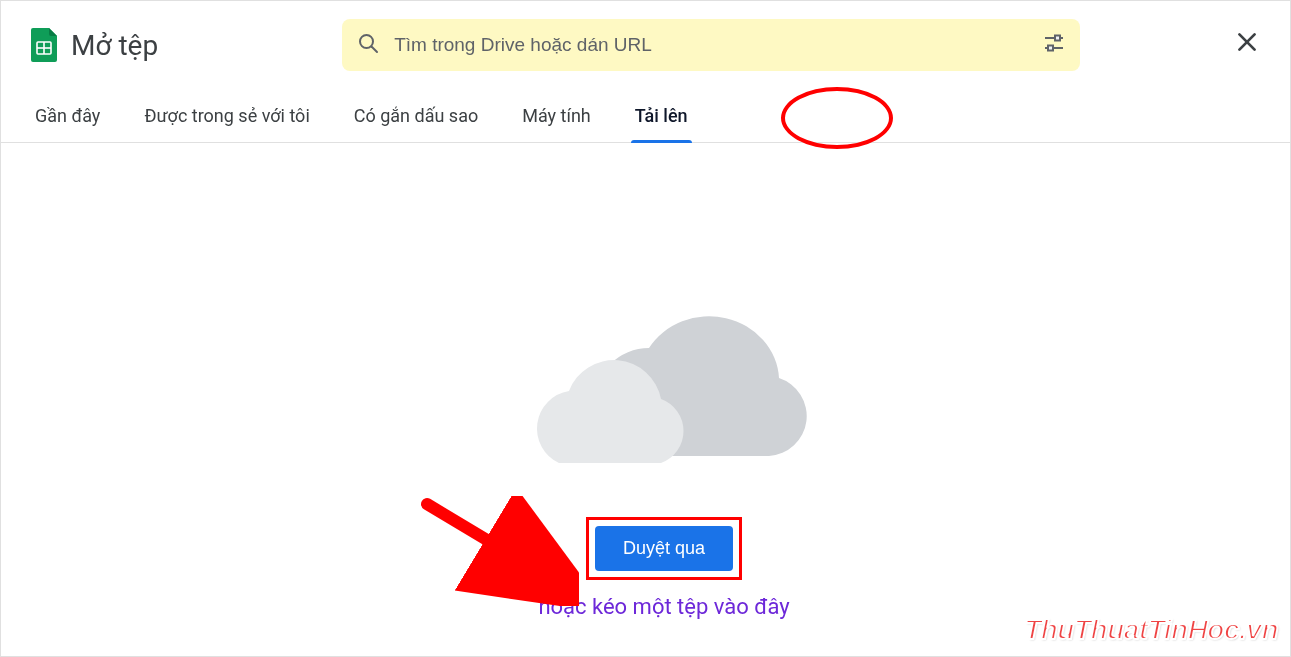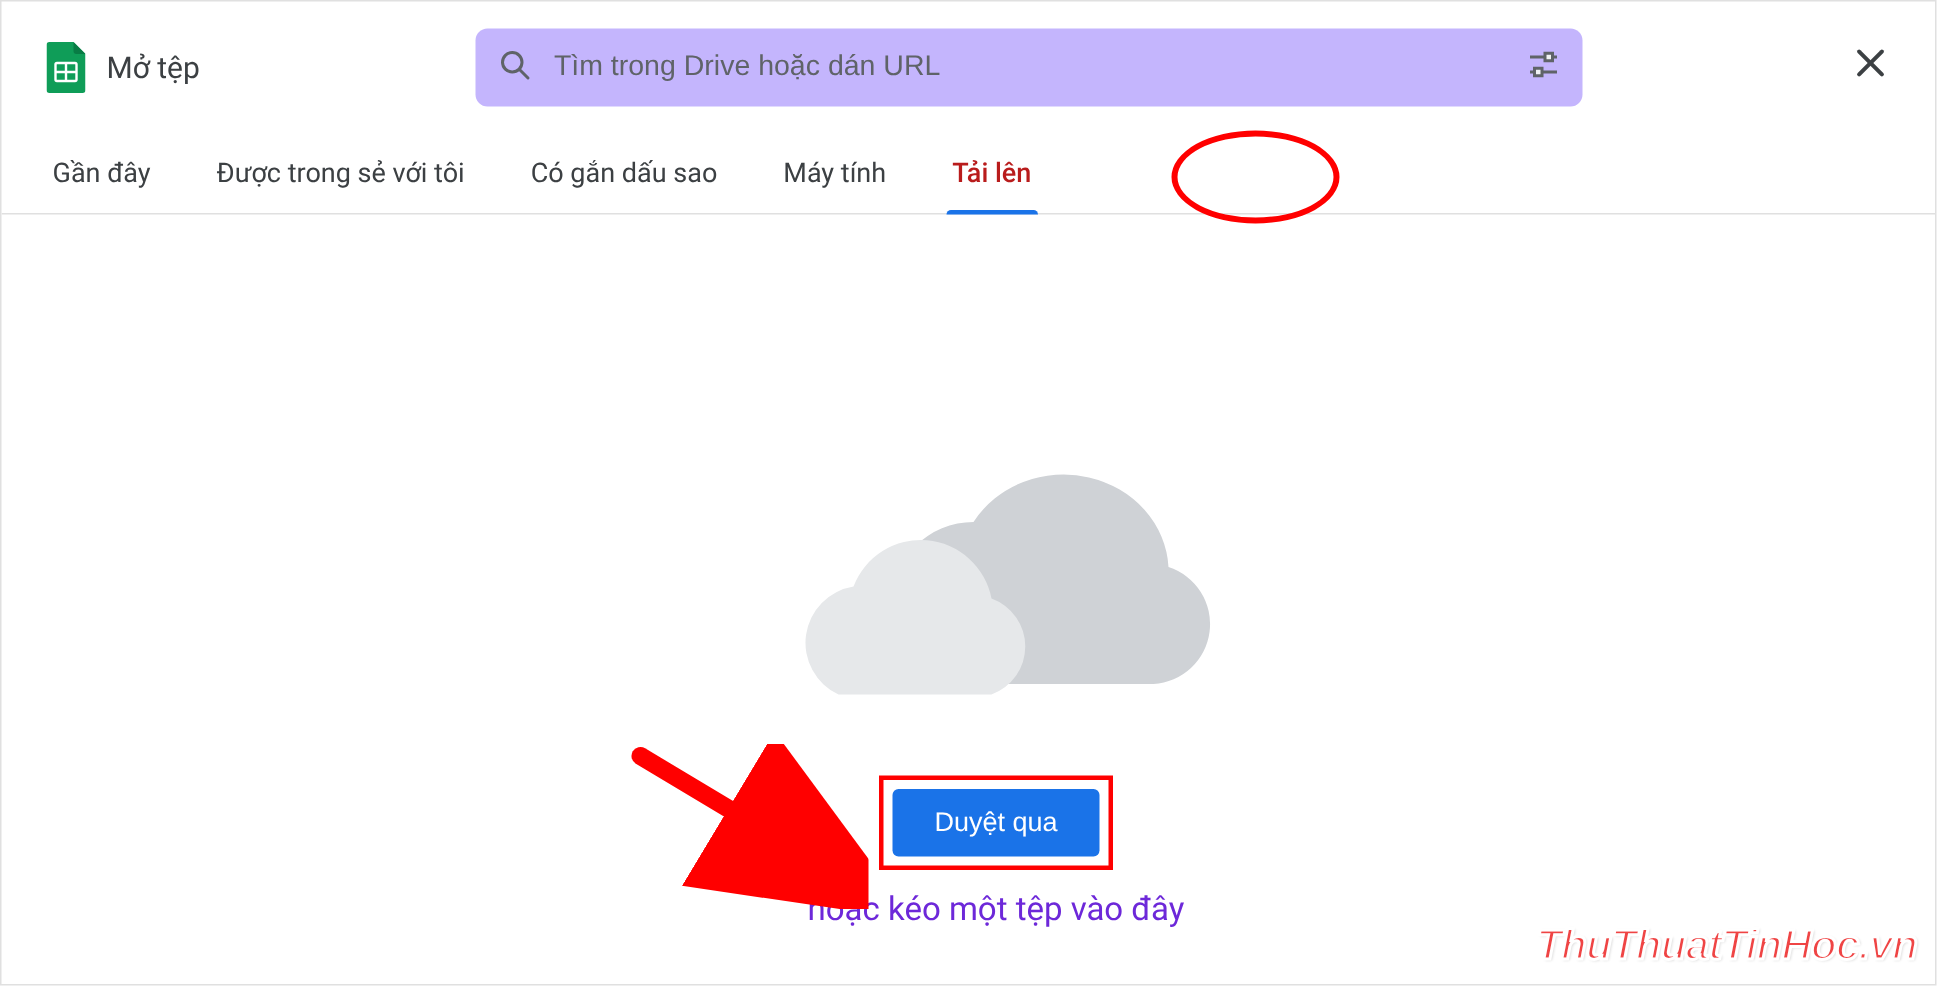--- a/index.html
+++ b/index.html
@@ -18,29 +18,29 @@
     padding: 18px 30px 18px 30px;
     gap: 14px;
   }
   .sheets-icon {
     width: 26px;
     height: 34px;
     position: relative;
   }
   .sheets-icon svg { display: block; }
   .dialog-title {
-    font-size: 20px;
+    font-size: 28px;
     color: #3c4043;
     font-weight: 400;
     margin-right: 170px;
   }
   .search-bar {
     flex: 0 0 738px;
     height: 52px;
-    background: #c4b5fd;
+    background: #fef9c3;
     border-radius: 8px;
     display: flex;
     align-items: center;
     padding: 0 14px;
     gap: 14px;
   }
   .search-icon, .filter-icon { color: #5f6368; }
   .search-input {
     flex: 1;
     border: none;
@@ -67,21 +67,21 @@
   }
   .tab {
     font-size: 18px;
     color: #3c4043;
     padding: 16px 4px 16px 4px;
     cursor: pointer;
     position: relative;
     white-space: nowrap;
   }
   .tab.active {
-    color: #b91c1c;
+    color: #0f172a;
     font-weight: 500;
   }
   .tab.active::after {
     content: "";
     position: absolute;
     left: 0; right: 0; bottom: -1px;
     height: 3px;
     background: #1a73e8;
     border-radius: 3px 3px 0 0;
   }

